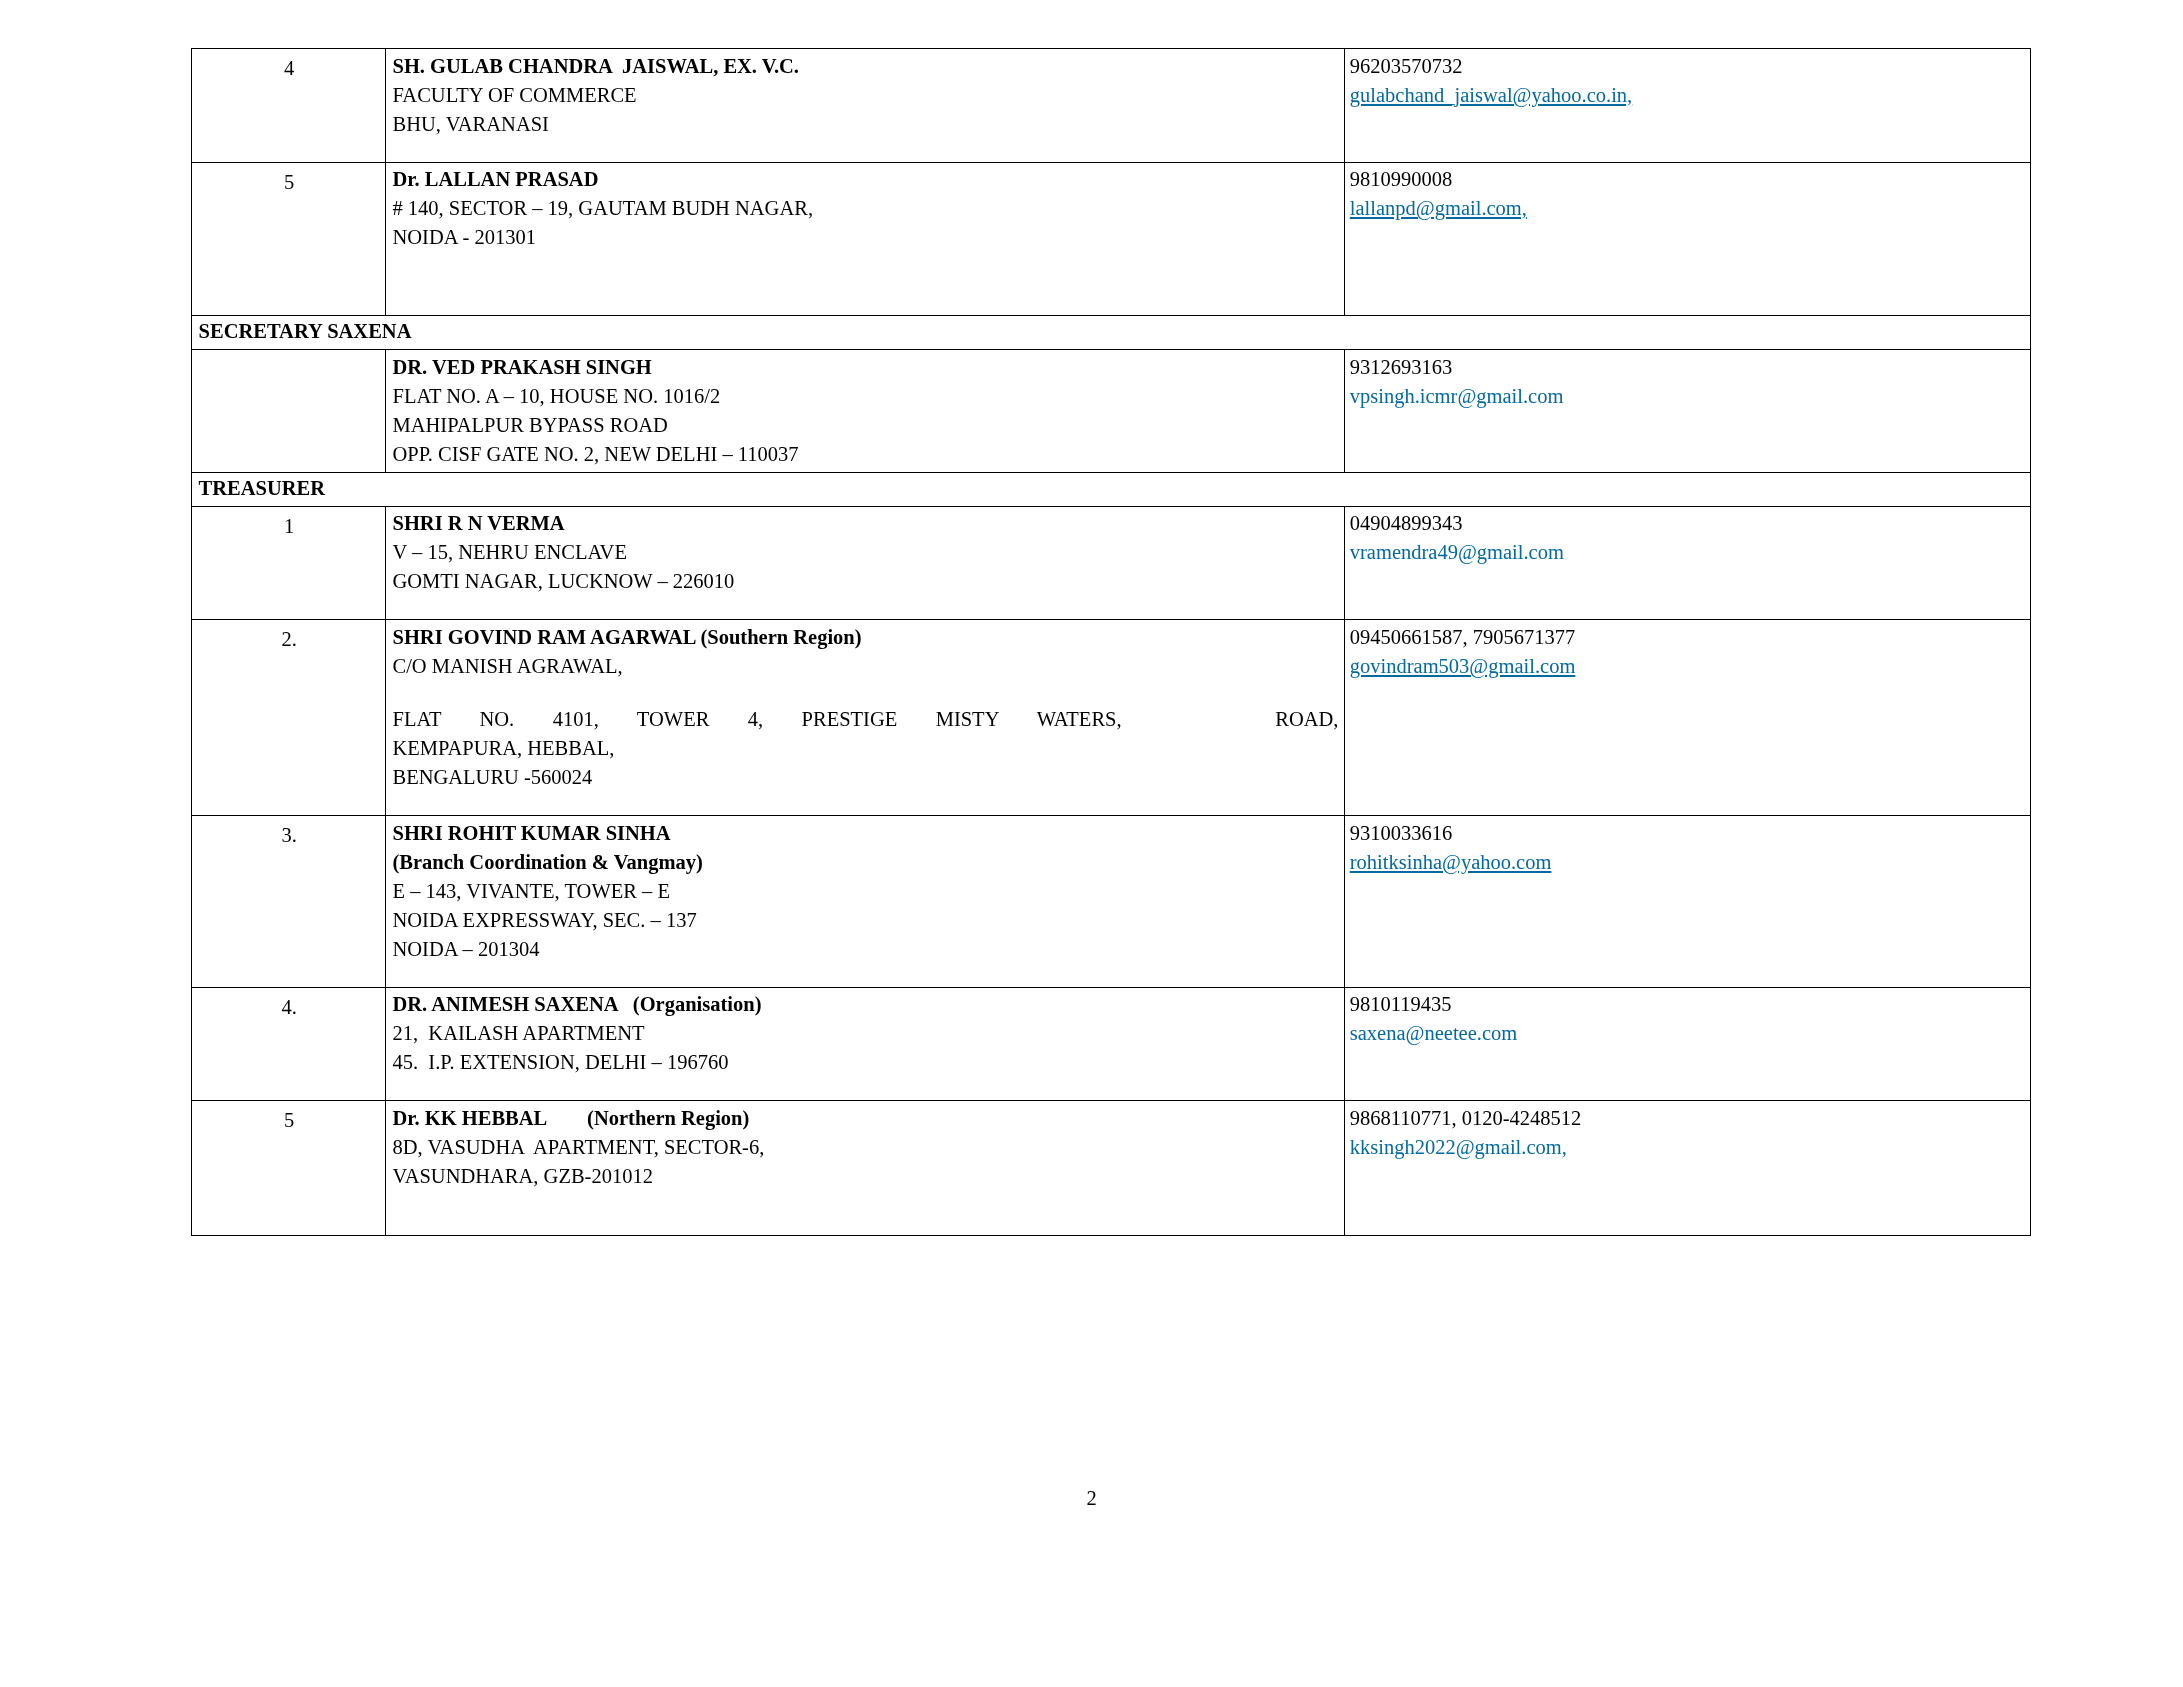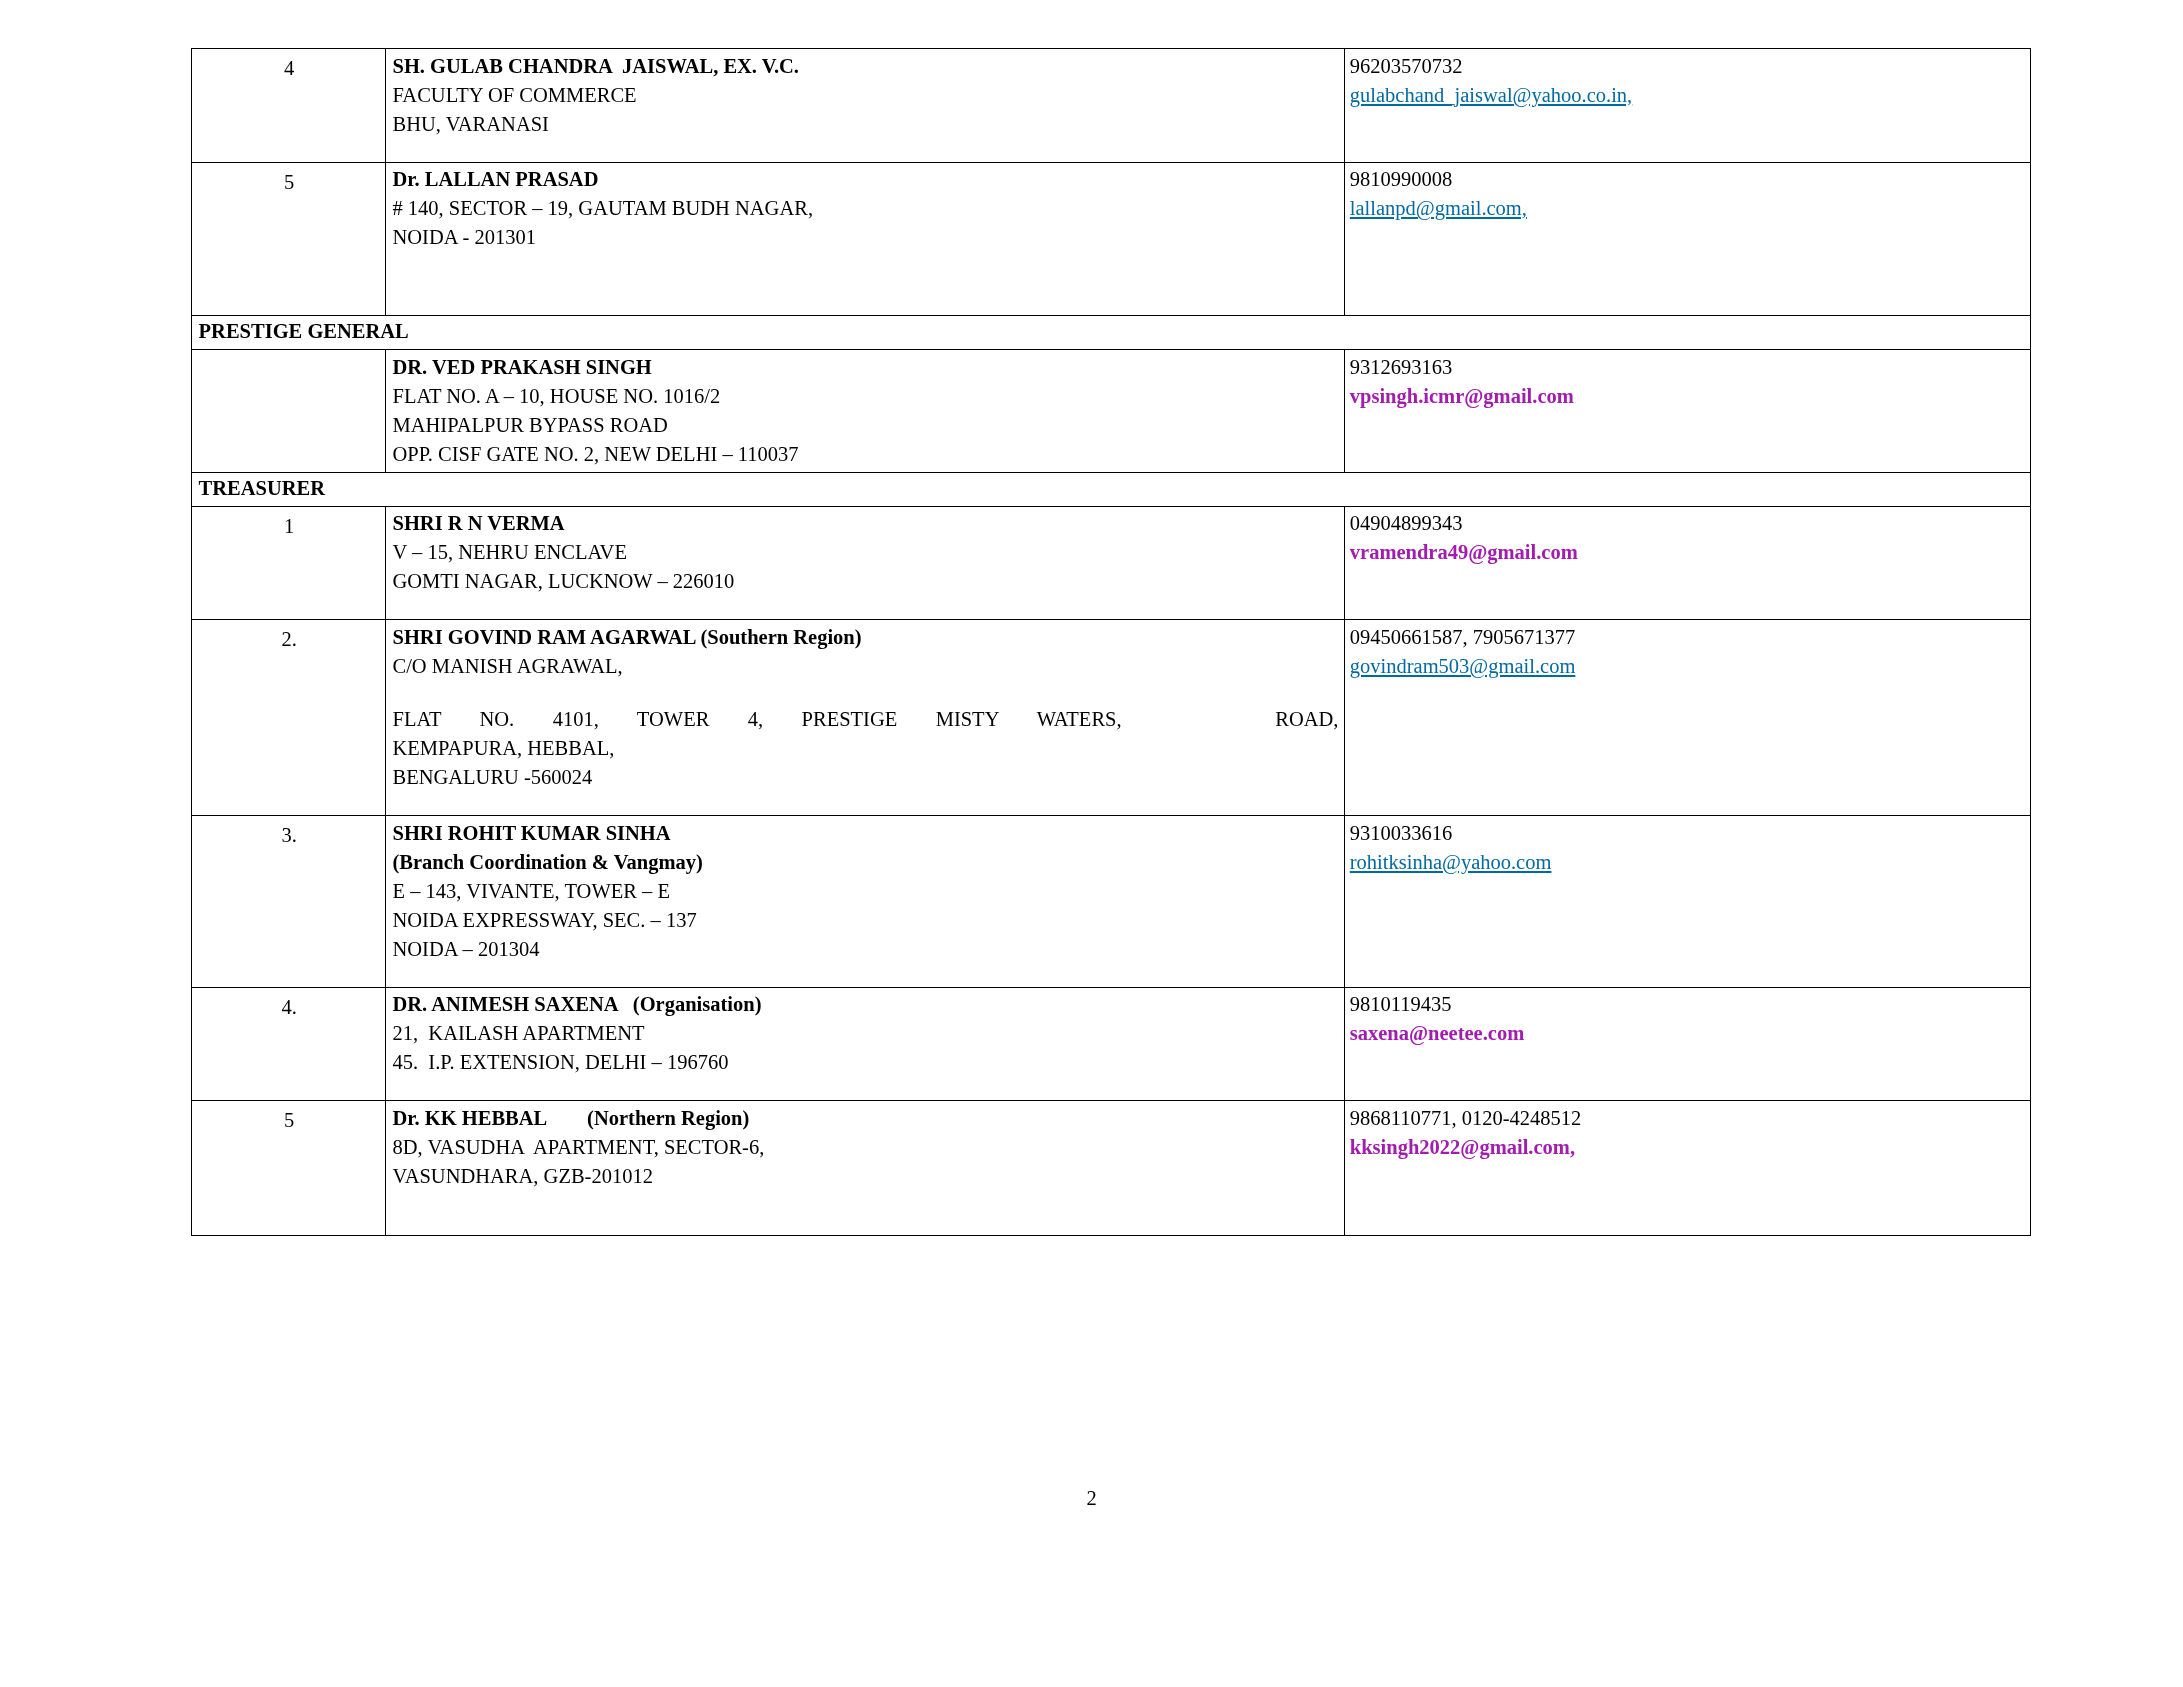--- a/index.html
+++ b/index.html
@@ -64,22 +64,21 @@
     display: block;
     text-align: justify;
     text-align-last: justify;
     margin-top: 24px;
   }
   .email-link {
     color: #0369a1;
     text-decoration: underline;
   }
   .plain-email {
-    color: #a21caf;
-    font-weight: bold;
+    color: #0369a1;
   }
   .spacer-sm { height: 20px; }
   .spacer-md { height: 41px; }
   .spacer-lg { height: 60px; }
   .page-number {
     position: absolute;
     left: 0;
     top: 1487px;
     width: 2183px;
     text-align: center;
@@ -112,21 +111,21 @@
             <span class="line"># 140, SECTOR – 19, GAUTAM BUDH NAGAR,</span>
             <span class="line">NOIDA - 201301</span>
             <div class="spacer-lg"></div>
           </td>
           <td class="col-contact">
             <span class="line">9810990008</span>
             <span class="line email-link">lallanpd@gmail.com,</span>
           </td>
         </tr>
         <tr>
-          <td class="section-head" colspan="3">PRESTIGE GENERAL</td>
+          <td class="section-head" colspan="3">SECRETARY SAXENA</td>
         </tr>
         <tr>
           <td class="col-num"></td>
           <td class="col-name">
             <span class="line bold">DR. VED PRAKASH SINGH</span>
             <span class="line">FLAT NO. A – 10, HOUSE NO. 1016/2</span>
             <span class="line">MAHIPALPUR BYPASS ROAD</span>
             <span class="line">OPP. CISF GATE NO. 2, NEW DELHI – 110037</span>
           </td>
           <td class="col-contact">

